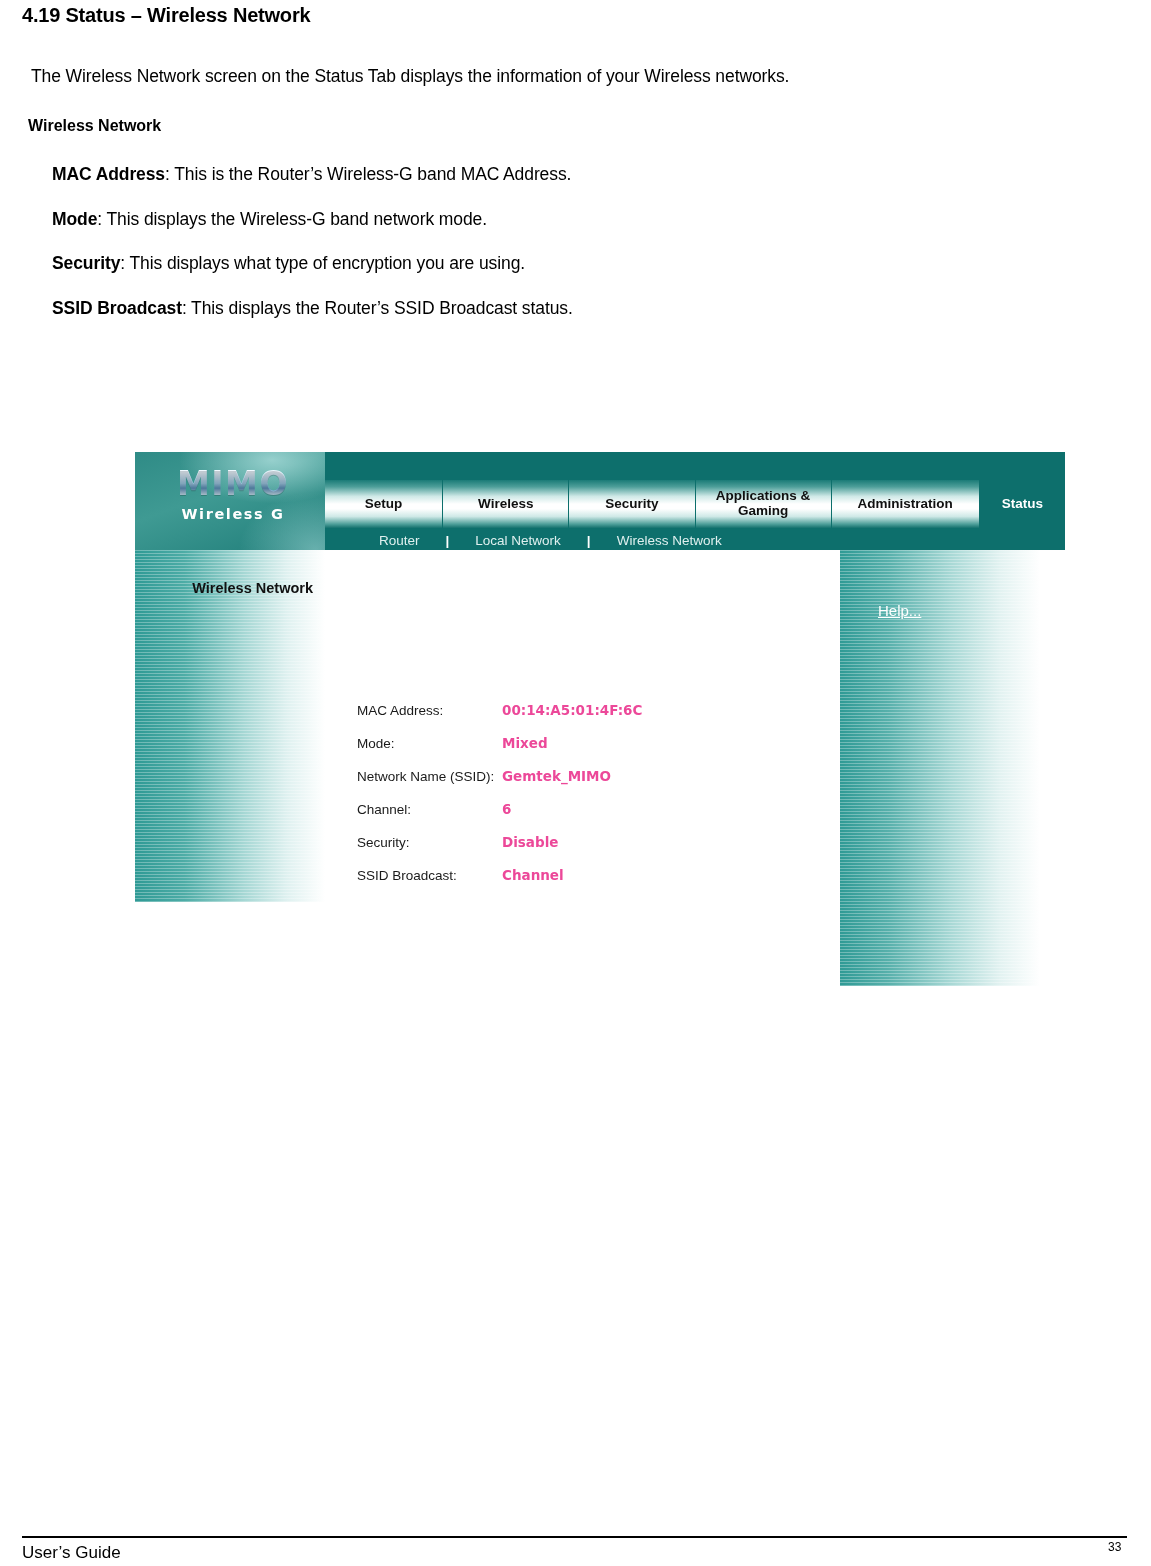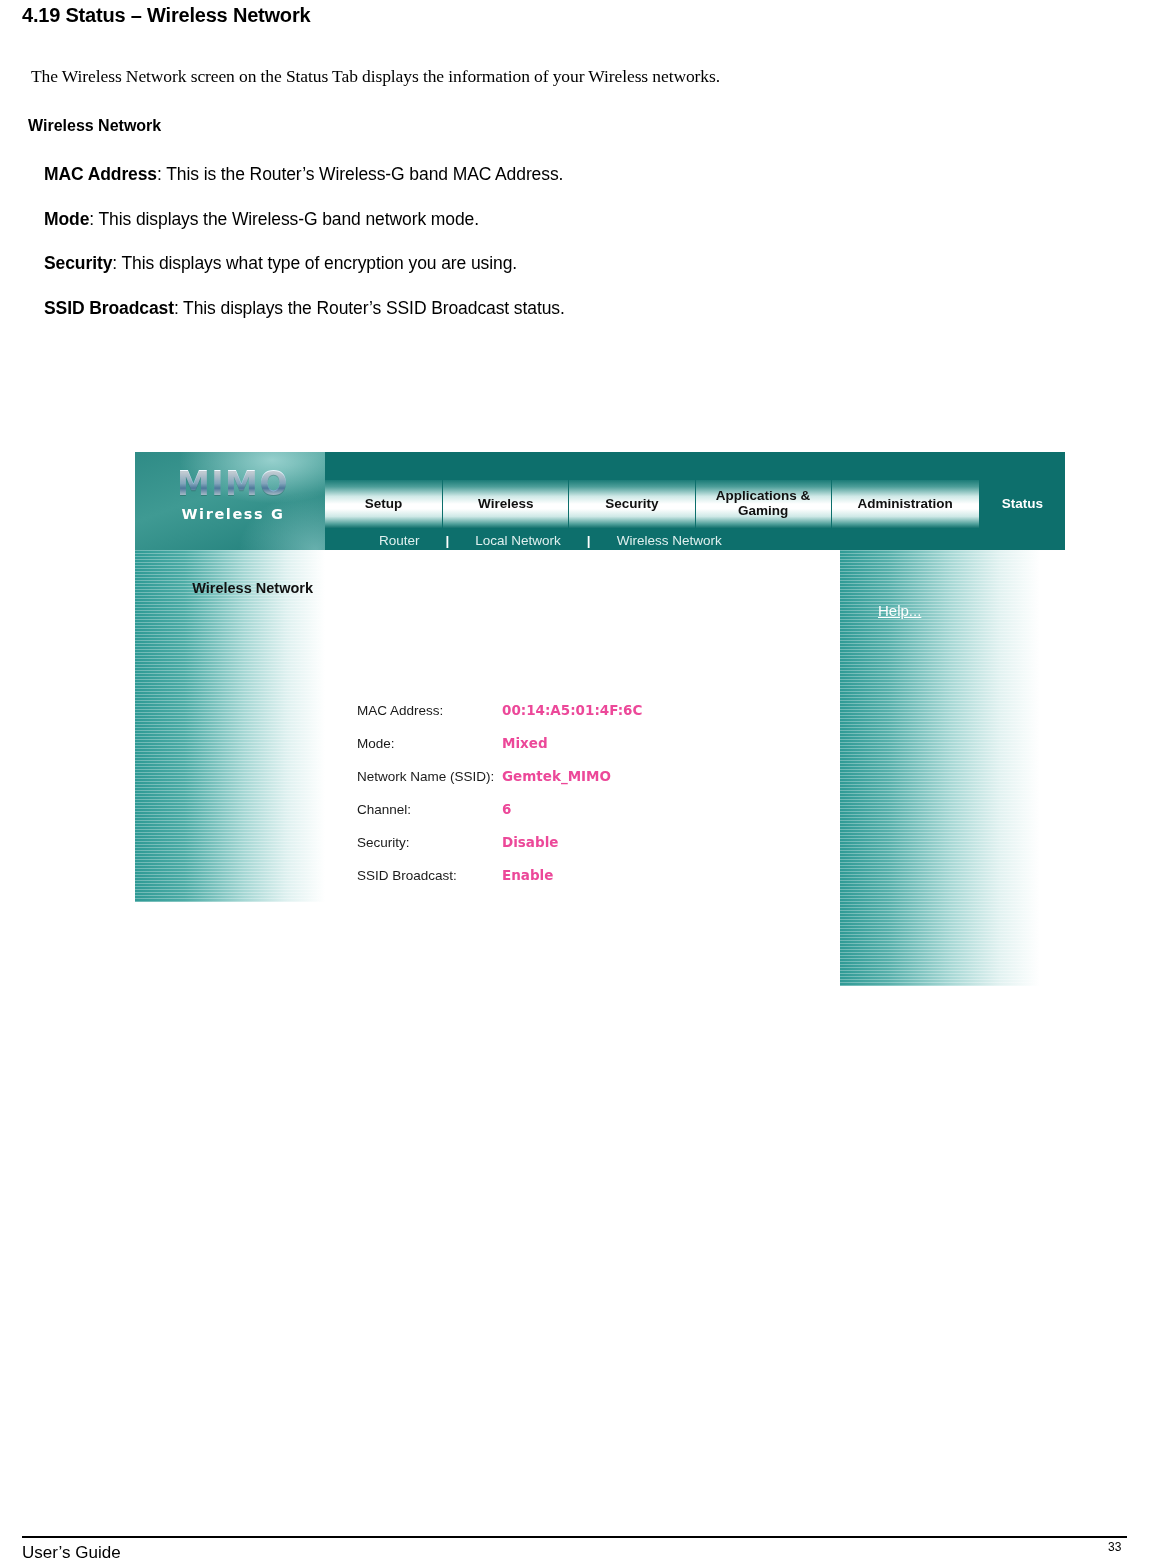--- a/index.html
+++ b/index.html
@@ -24,32 +24,31 @@
     font-size: 20px;
     font-weight: bold;
     letter-spacing: -0.2px;
   }
   .intro {
     position: absolute;
     left: 31px;
     top: 66px;
     font-size: 17.5px;
     letter-spacing: -0.1px;
-    font-family: Liberation Serif, serif;
   }
   .subhead {
     position: absolute;
     left: 28px;
     top: 117px;
     font-size: 16px;
     font-weight: bold;
   }
   .deflist {
     position: absolute;
-    left: 44px;
+    left: 52px;
     top: 164px;
     width: 1000px;
   }
   .defitem {
     font-size: 17.5px;
     margin-bottom: 23.5px;
     letter-spacing: -0.1px;
     white-space: nowrap;
   }
   .defitem b { font-weight: bold; }
@@ -349,21 +348,21 @@
       <div class="frow">
         <div class="flabel">Channel:</div>
         <div class="fvalue">6</div>
       </div>
       <div class="frow">
         <div class="flabel">Security:</div>
         <div class="fvalue">Disable</div>
       </div>
       <div class="frow">
         <div class="flabel">SSID Broadcast:</div>
-        <div class="fvalue">Enable</div>
+        <div class="fvalue">Channel</div>
       </div>
     </div>
 
     <div class="help-panel">
       <a class="help-link">Help...</a>
     </div>
 
   </div>
 </div>
 

